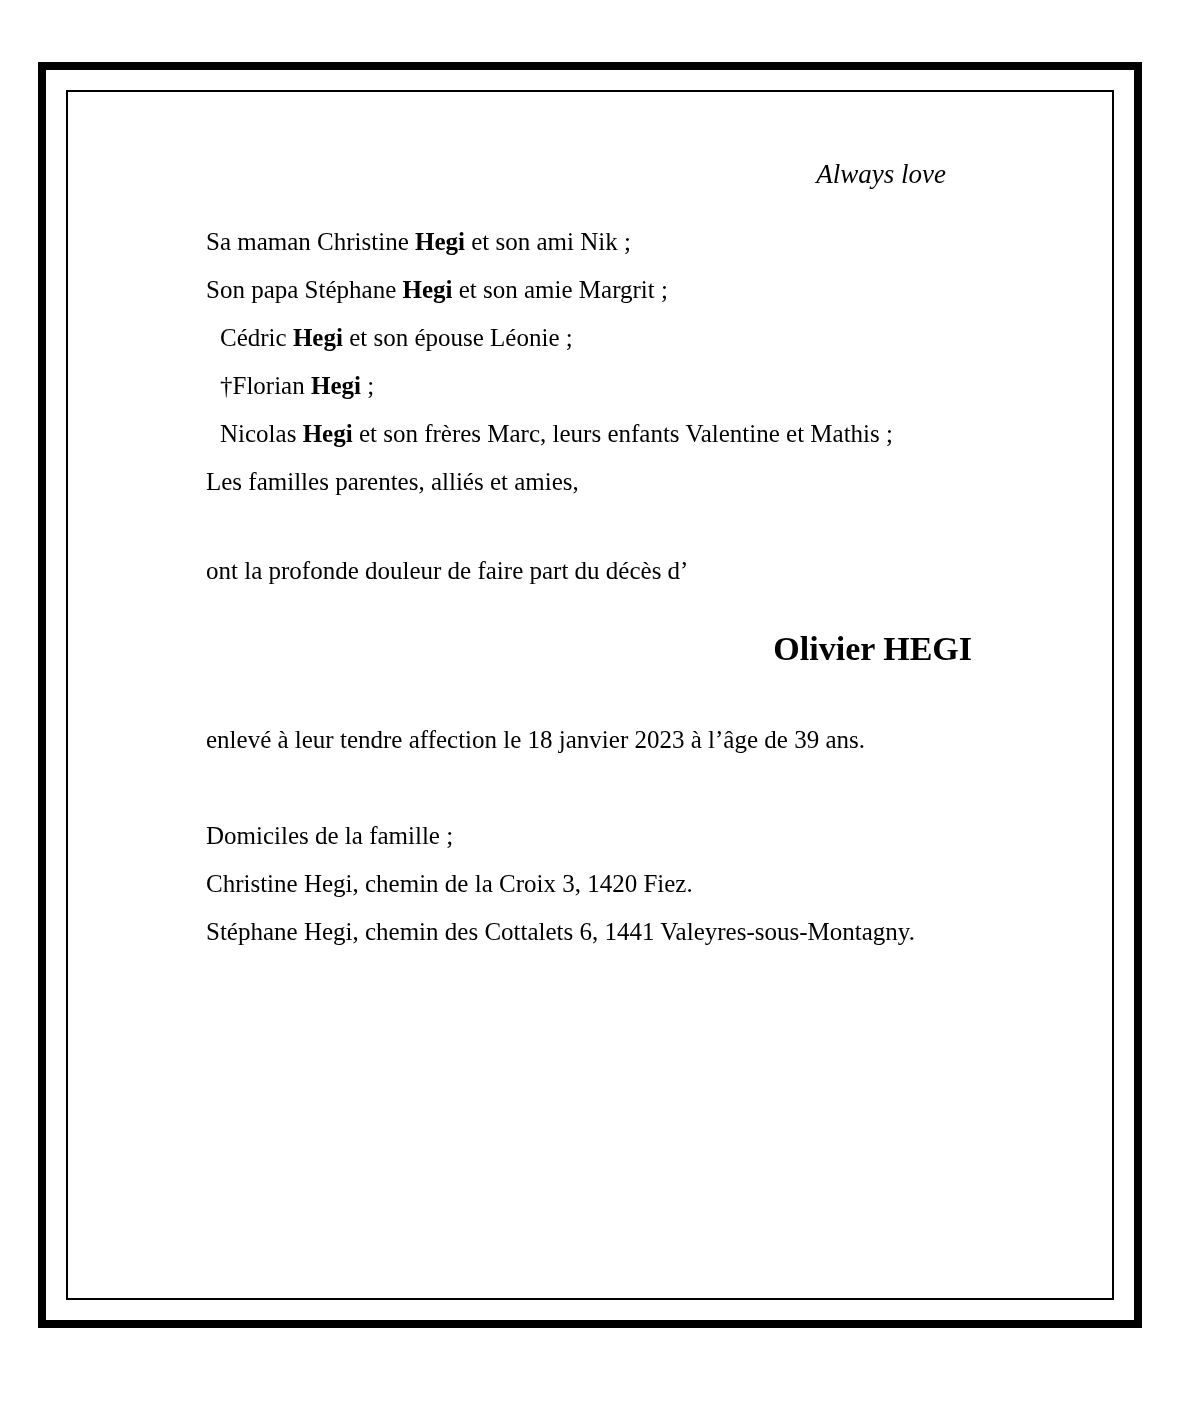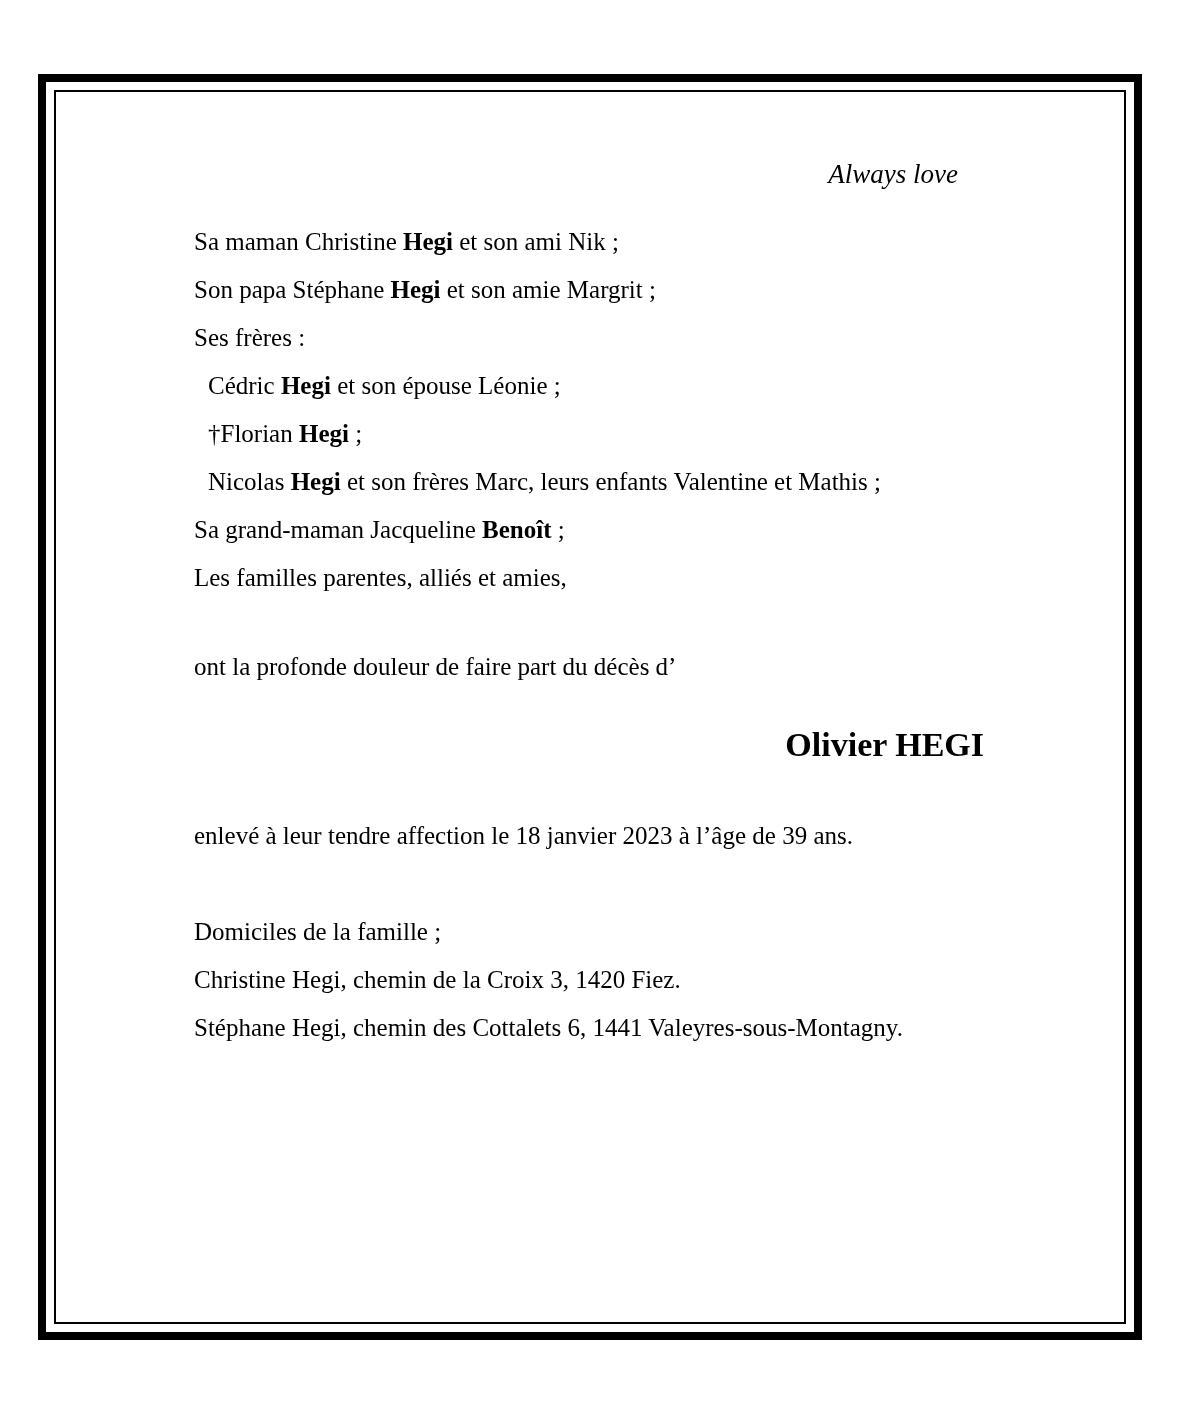--- a/index.html
+++ b/index.html
@@ -7,26 +7,26 @@
     width: 1182px;
     height: 1412px;
     background: #ffffff;
     position: relative;
     font-family: "Liberation Serif", serif;
     color: #000000;
   }
   .frame-outer {
     position: absolute;
     left: 38px;
-    top: 74px;
+    top: 62px;
     width: 1104px;
     height: 1266px;
     box-sizing: border-box;
     border: 8px solid #000000;
-    padding: 8px;
+    padding: 20px;
   }
   .frame-inner {
     width: 100%;
     height: 100%;
     box-sizing: border-box;
     border: 2px solid #000000;
     padding: 0 140px 0 138px;
     overflow: hidden;
   }
   p { margin: 0; }
@@ -63,25 +63,23 @@
 <body>
 
 <div class="frame-outer">
   <div class="frame-inner">
 
     <p class="epigraph">Always love</p>
 
     <div class="family-block">
       <p class="body-line"><span>Sa maman Christine </span><b>Hegi</b><span> et son ami Nik ;</span></p>
       <p class="body-line"><span>Son papa Stéphane </span><b>Hegi</b><span> et son amie Margrit ;</span></p>
-      <p class="body-line"><span>Ses frères :</span></p>
       <p class="body-line indent"><span>Cédric </span><b>Hegi</b><span> et son épouse Léonie ;</span></p>
       <p class="body-line indent"><span>†Florian </span><b>Hegi</b><span> ;</span></p>
       <p class="body-line indent"><span>Nicolas </span><b>Hegi</b><span> et son frères Marc, leurs enfants Valentine et Mathis ;</span></p>
-      <p class="body-line"><span>Sa grand-maman Jacqueline </span><b>Benoît</b><span> ;</span></p>
       <p class="body-line"><span>Les familles parentes, alliés et amies,</span></p>
     </div>
 
     <div class="announce-block">
       <p class="body-line">ont la profonde douleur de faire part du décès d’</p>
     </div>
 
     <p class="deceased-title">Olivier HEGI</p>
 
     <div class="passing-block">

